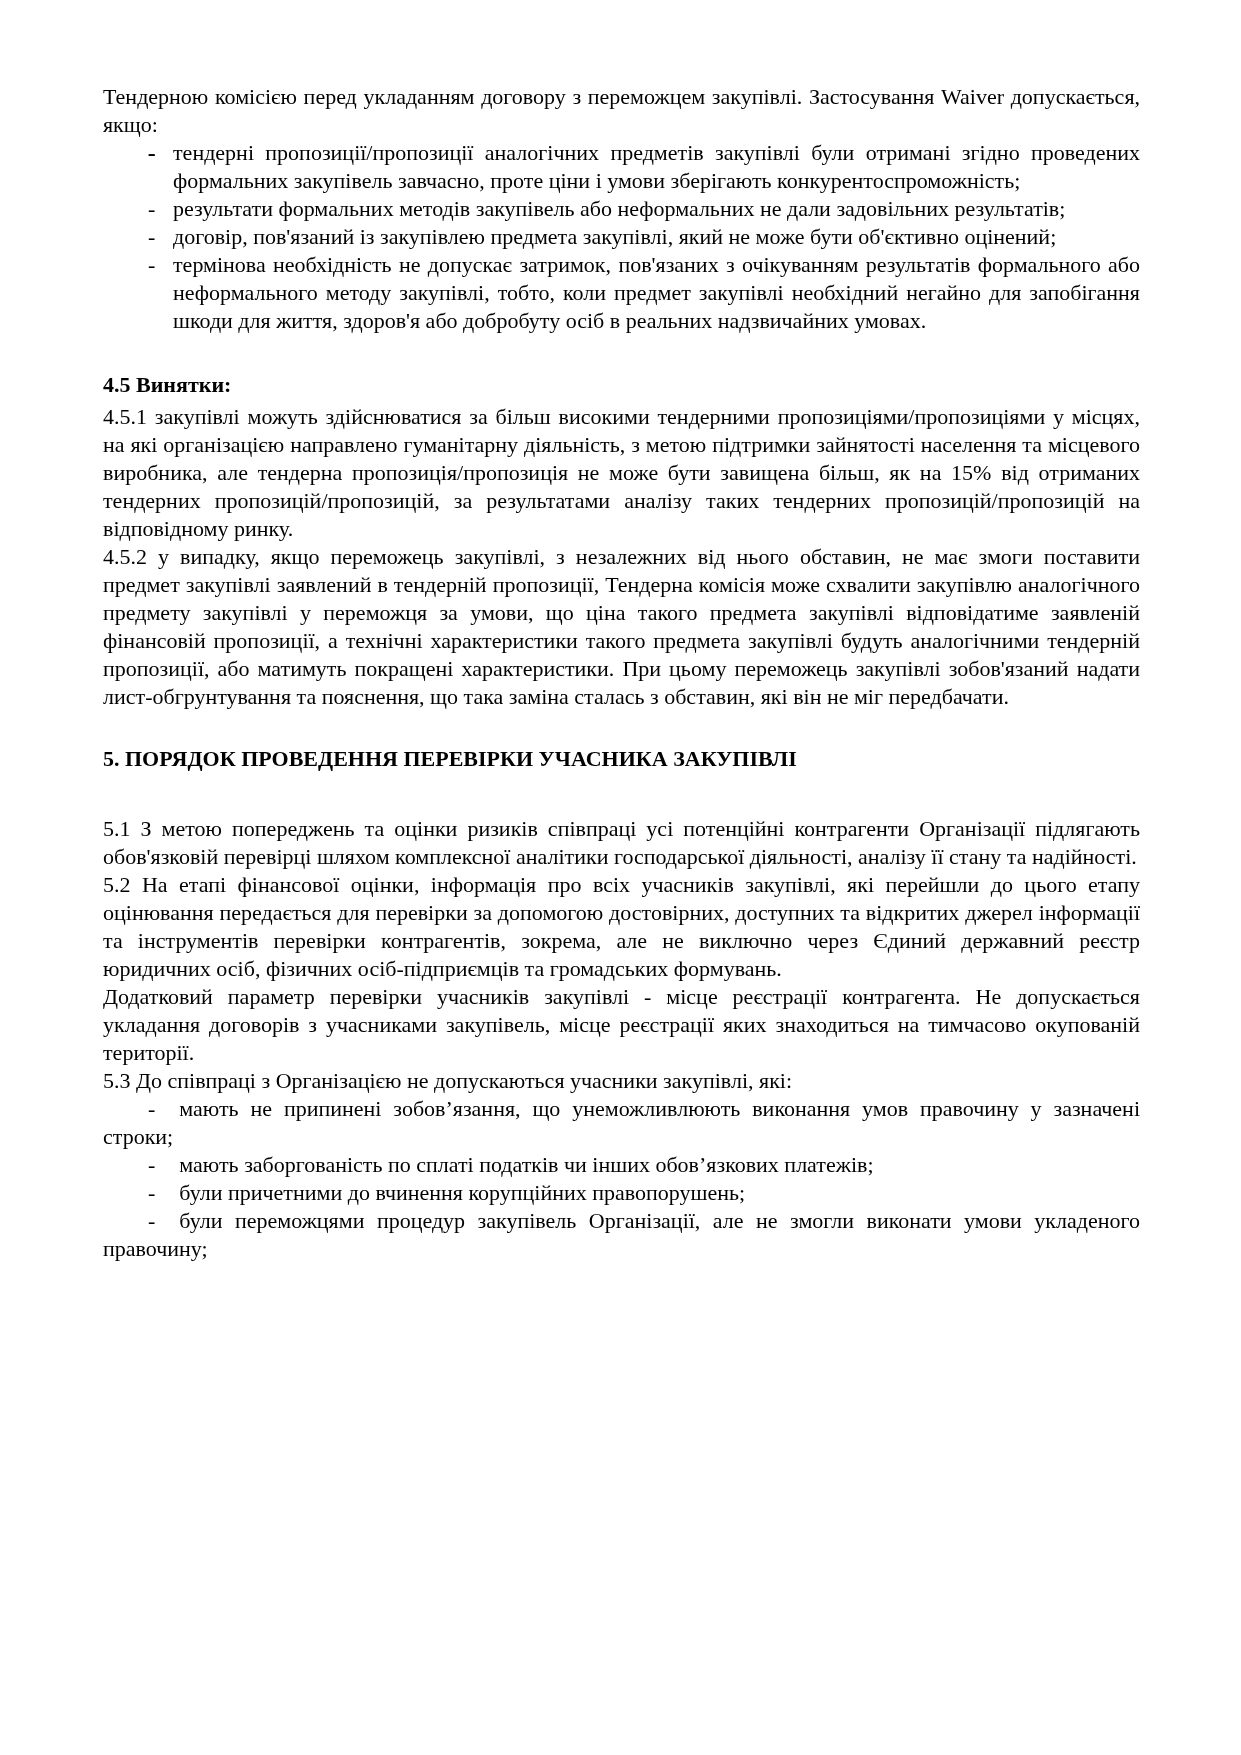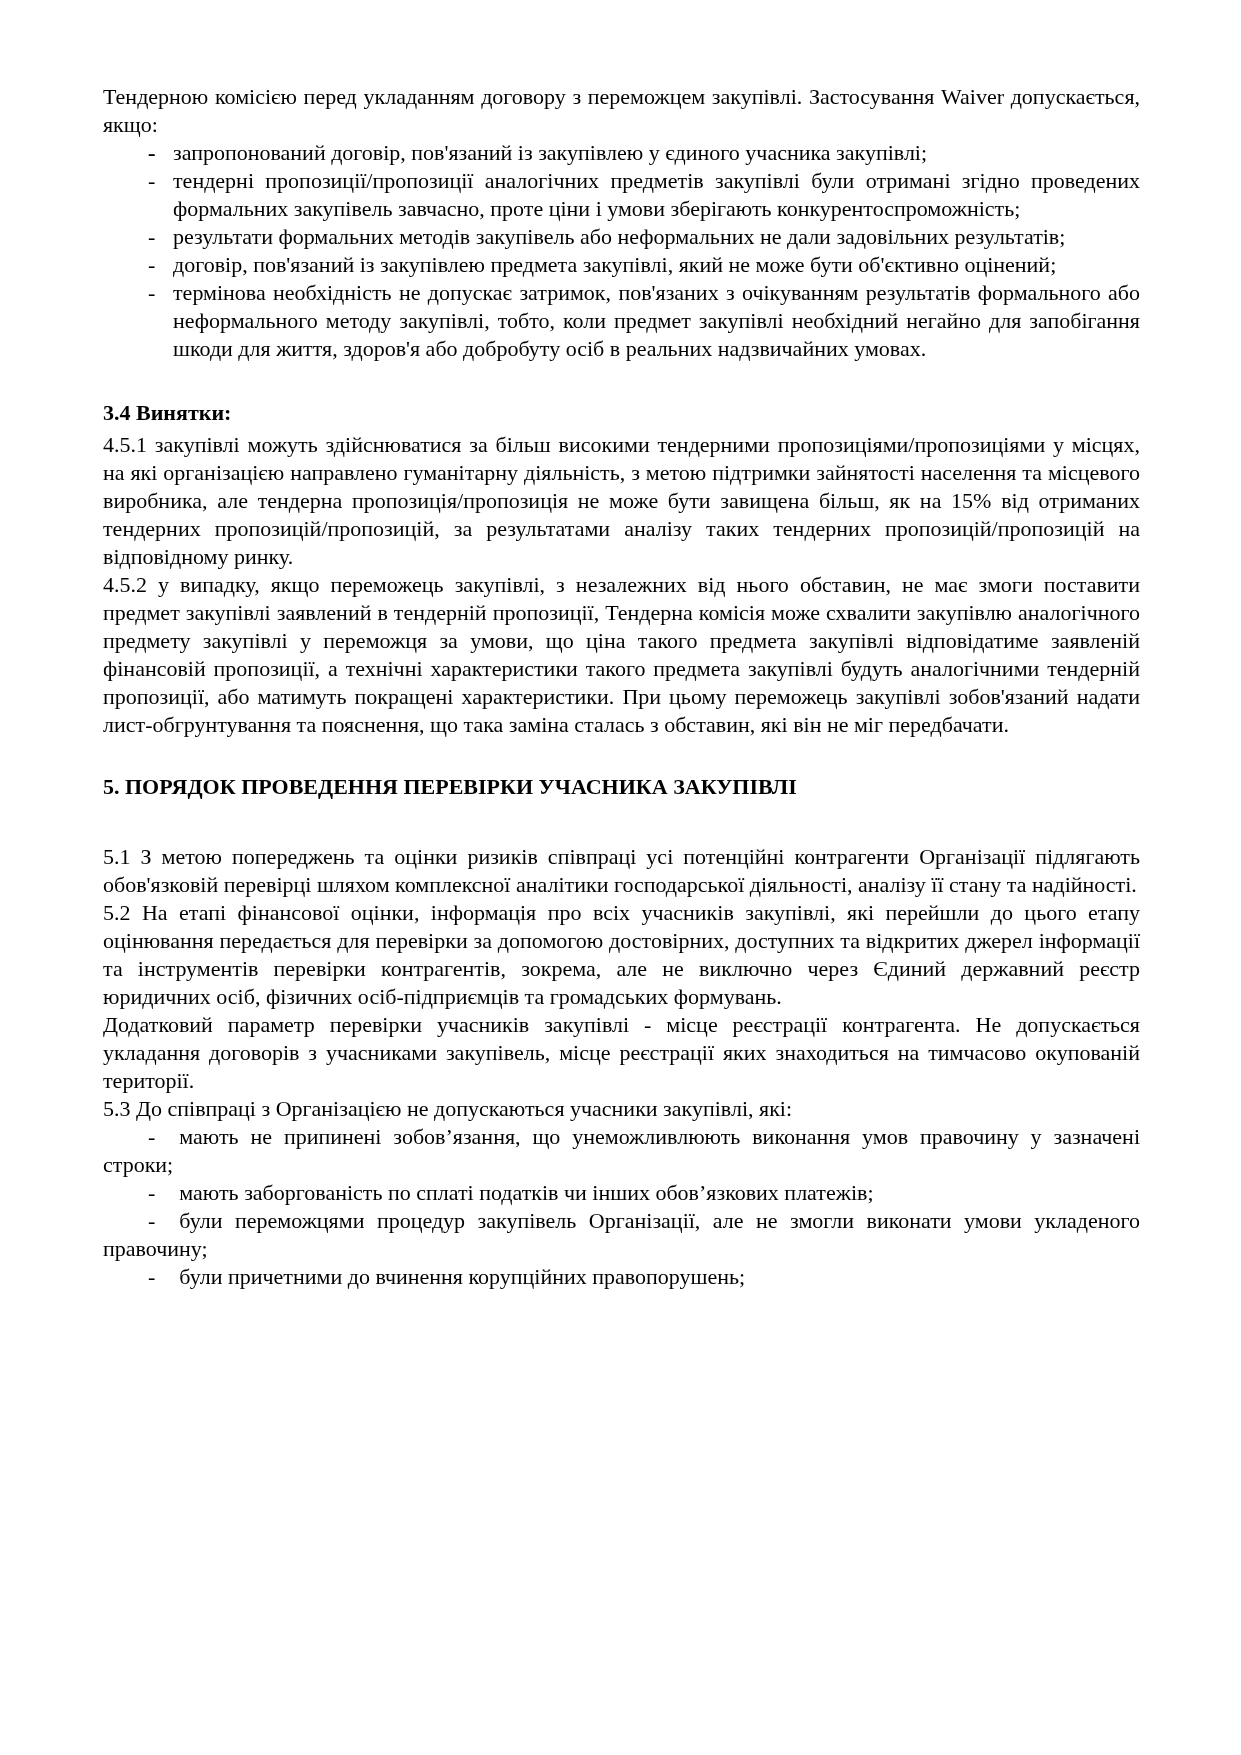--- a/index.html
+++ b/index.html
@@ -60,39 +60,39 @@
 </head>
 <body>
 
 <div class="page">
   <div class="doc">
 
     <p>Тендерною комісією перед укладанням договору з переможцем закупівлі. Застосування Waiver допускається, якщо:</p>
 
     <div class="dash-list">
       <div class="dash-item"><span class="marker">-</span></div>
-      <div class="dash-item"><span class="marker">-</span><span>запропонований договір, пов'язаний із закупівлею у єдиного учасника закупівлі;</span></div>
+      <div class="dash-item"><span class="marker">-</span></div>
       <div class="dash-item"><span class="marker">-</span><span>тендерні пропозиції/пропозиції аналогічних предметів закупівлі були отримані згідно проведених формальних закупівель завчасно, проте ціни і умови зберігають конкурентоспроможність;</span></div>
       <div class="dash-item"><span class="marker">-</span><span>результати формальних методів закупівель або неформальних не дали задовільних результатів;</span></div>
       <div class="dash-item"><span class="marker">-</span><span>договір, пов'язаний із закупівлею предмета закупівлі, який не може бути об'єктивно оцінений;</span></div>
       <div class="dash-item"><span class="marker">-</span><span>термінова необхідність не допускає затримок, пов'язаних з очікуванням результатів формального або неформального методу закупівлі, тобто, коли предмет закупівлі необхідний негайно для запобігання шкоди для життя, здоров'я або добробуту осіб в реальних надзвичайних умовах.</span></div>
     </div>
 
-    <p class="h-bold">3.4 Винятки:</p>
+    <p class="h-bold">4.5 Винятки:</p>
     <p>4.5.1 закупівлі можуть здійснюватися за більш високими тендерними пропозиціями/пропозиціями у місцях, на які організацією направлено гуманітарну діяльність, з метою підтримки зайнятості населення та місцевого виробника, але тендерна пропозиція/пропозиція не може бути завищена більш, як на 15% від отриманих тендерних пропозицій/пропозицій, за результатами аналізу таких тендерних пропозицій/пропозицій на відповідному ринку.</p>
     <p>4.5.2 у випадку, якщо переможець закупівлі, з незалежних від нього обставин, не має змоги поставити предмет закупівлі заявлений в тендерній пропозиції, Тендерна комісія може схвалити закупівлю аналогічного предмету закупівлі у переможця за умови, що ціна такого предмета закупівлі відповідатиме заявленій фінансовій пропозиції, а технічні характеристики такого предмета закупівлі будуть аналогічними тендерній пропозиції, або матимуть покращені характеристики. При цьому переможець закупівлі зобов'язаний надати лист-обгрунтування та пояснення, що така заміна сталась з обставин, які він не міг передбачати.</p>
 
     <p class="h-center">5. ПОРЯДОК ПРОВЕДЕННЯ ПЕРЕВІРКИ УЧАСНИКА ЗАКУПІВЛІ</p>
 
     <p>5.1 З метою попереджень та оцінки ризиків співпраці усі потенційні контрагенти Організації підлягають обов'язковій перевірці шляхом комплексної аналітики господарської діяльності, аналізу її стану та надійності.</p>
     <p>5.2 На етапі фінансової оцінки, інформація про всіх учасників закупівлі, які перейшли до цього етапу оцінювання передається для перевірки за допомогою достовірних, доступних та відкритих джерел інформації та інструментів перевірки контрагентів, зокрема, але не виключно через Єдиний державний реєстр юридичних осіб, фізичних осіб-підприємців та громадських формувань.</p>
     <p>Додатковий параметр перевірки учасників закупівлі - місце реєстрації контрагента. Не допускається укладання договорів з учасниками закупівель, місце реєстрації яких знаходиться на тимчасово окупованій території.</p>
     <p>5.3  До співпраці з Організацією не допускаються учасники закупівлі, які:</p>
 
     <div>
       <p class="indent-item"><span class="marker2">-</span><span>мають не припинені зобов’язання, що унеможливлюють виконання умов правочину у зазначені строки;</span></p>
       <p class="indent-item"><span class="marker2">-</span><span>мають заборгованість по сплаті податків чи інших обов’язкових платежів;</span></p>
+      <p class="indent-item"><span class="marker2">-</span><span>були причетними до вчинення корупційних правопорушень;</span></p>
       <p class="indent-item"><span class="marker2">-</span><span>були переможцями процедур закупівель Організації, але не змогли виконати умови укладеного правочину;</span></p>
-      <p class="indent-item"><span class="marker2">-</span><span>були причетними до вчинення корупційних правопорушень;</span></p>
     </div>
 
   </div>
 </div>
 
 </body></html>

